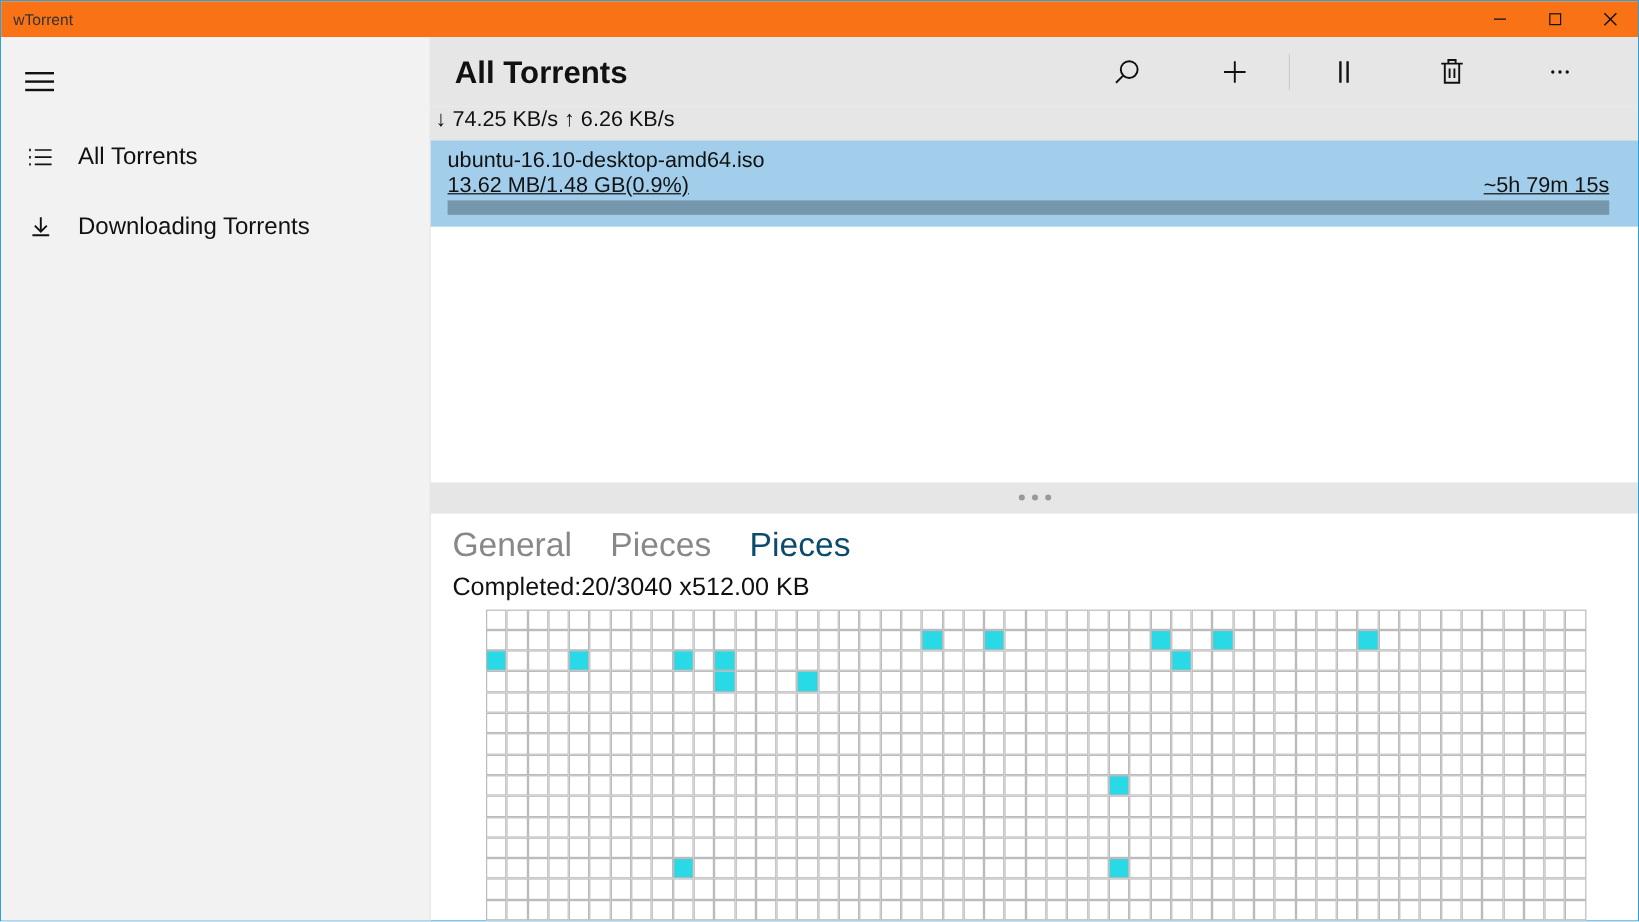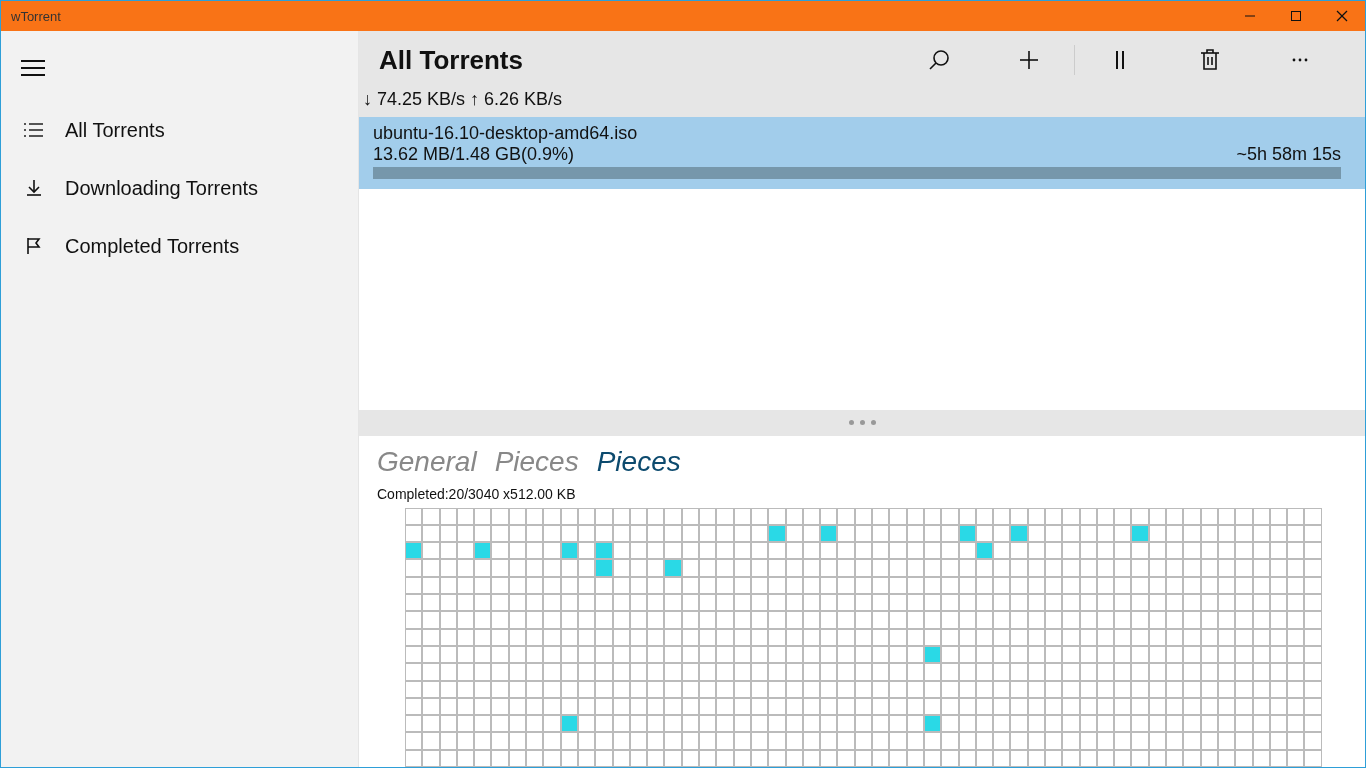--- a/index.html
+++ b/index.html
@@ -18,29 +18,29 @@
   .navitem { display: flex; align-items: center; height: 58px; padding: 0 22px; font-size: 20px; color: #111; gap: 20px; }
   .navicon { width: 22px; height: 22px; display: flex; align-items: center; justify-content: center; }
   .main { flex: 1; display: flex; flex-direction: column; min-width: 0; }
   .toolbar { height: 58px; background: #e6e6e6; display: flex; align-items: center; padding: 0 20px; }
   .toolbar h2 { font-size: 26px; font-weight: 700; color: #111; flex: 1; }
   .toolacts { display: flex; align-items: center; gap: 0; }
   .tbut { width: 90px; height: 58px; display: flex; align-items: center; justify-content: center; }
   .tsep { width: 1px; height: 30px; background: #ccc; }
   .speedbar { height: 28px; background: #e6e6e6; font-size: 18px; color: #111; display: flex; align-items: flex-start; padding: 0 6px 4px 4px; }
   .torrent { background: #a2cdeb; padding: 6px 24px 6px 14px; font-size: 18px; color: #111; }
-  .torrentrow { display: flex; justify-content: space-between; align-items: baseline; }
+  .torrentrow { display: flex; justify-content: space-between; align-items: baseline; text-decoration: underline; }
   .progressbar { height: 12px; background: #7697ab; margin: 2px 0 4px 0; }
   .spacer { flex: 1; background: #fff; }
   .draghandle { height: 26px; background: #e6e6e6; display: flex; align-items: center; justify-content: center; gap: 6px; }
   .draghandle .dot { width: 5px; height: 5px; border-radius: 50%; background: #999; }
-  .tabs { display: flex; gap: 18px; padding: 10px 18px 6px 18px; font-size: 28px; font-style: italic; }
+  .tabs { display: flex; gap: 32px; padding: 10px 18px 6px 18px; font-size: 28px; }
   .tab { color: #888; font-weight: 400; }
   .tab.active { color: #0c4a6e; }
-  .piecesinfo { font-size: 14px; padding: 2px 18px 6px 18px; color: #111; }
+  .piecesinfo { font-size: 21px; padding: 2px 18px 6px 18px; color: #111; }
   .piecesgrid { padding: 0 0 0 46px; }
   .prow { display: flex; }
   .pcell { width: 17.3px; height: 17.3px; border: 1px solid #bbb; background: #fff; margin: 0; }
   .pcell.done { background: #2ad9e6; }
   svg { display: block; }
 </style>
 </head>
 <body>
 
 <div class="window">
@@ -92,31 +92,20 @@
             <svg width="20" height="20" viewBox="0 0 20 20">
                 <g stroke="#111" stroke-width="1.6" fill="none">
                   <line x1="10" y1="2" x2="10" y2="13"></line>
                   <polyline points="5,9 10,14 15,9"></polyline>
                   <line x1="3" y1="17" x2="17" y2="17"></line>
                 </g>
               </svg>
           </span>
           <span>Downloading Torrents</span>
         </div>
-        <div class="navitem">
-          <span class="navicon">
-            <svg width="20" height="20" viewBox="0 0 20 20">
-                <g stroke="#111" stroke-width="1.6" fill="none">
-                  <line x1="4" y1="2" x2="4" y2="18"></line>
-                  <path d="M4 3 L15 3 L12 7 L15 11 L4 11"></path>
-                </g>
-              </svg>
-          </span>
-          <span>Completed Torrents</span>
-        </div>
       </div>
     </div>
 
     <div class="main">
       <div class="toolbar">
         <h2>All Torrents</h2>
         <div class="toolacts">
           <div class="tbut">
             <svg width="24" height="24" viewBox="0 0 24 24">
                 <g stroke="#111" stroke-width="1.6" fill="none">
@@ -166,21 +155,21 @@
       </div>
 
       <div class="speedbar">
         <span>↓ 74.25 KB/s ↑ 6.26 KB/s</span>
       </div>
 
       <div class="torrent">
         <div>ubuntu-16.10-desktop-amd64.iso</div>
         <div class="torrentrow">
           <span>13.62 MB/1.48 GB(0.9%)</span>
-          <span>~5h 58m 15s</span>
+          <span>~5h 79m 15s</span>
         </div>
         <div class="progressbar"></div>
       </div>
 
       <div class="spacer"></div>
 
       <div class="draghandle">
         <div class="dot"></div>
           <div class="dot"></div>
           <div class="dot"></div>

